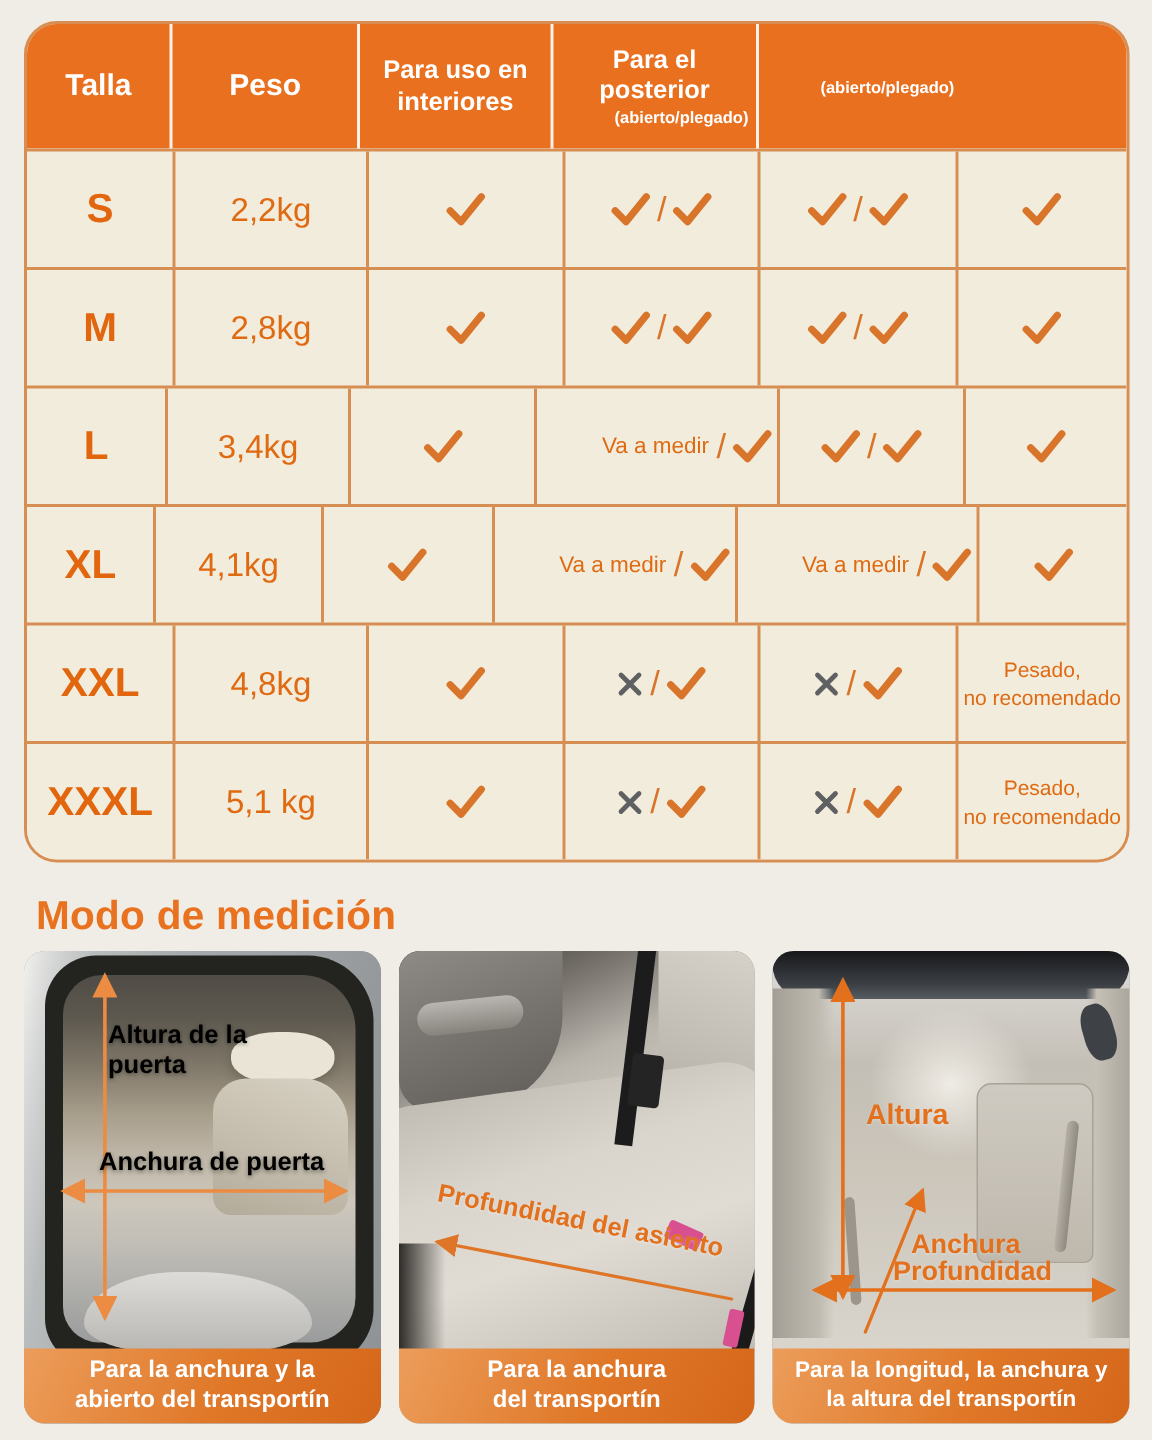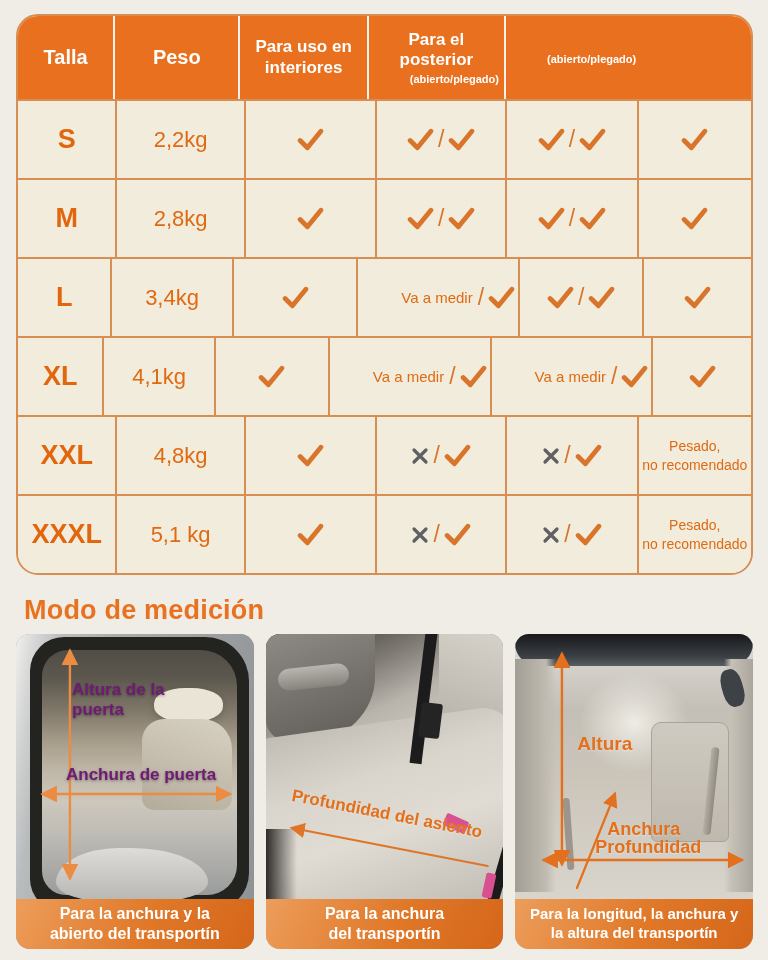--- a/index.html
+++ b/index.html
@@ -72,21 +72,21 @@
   .caption {
     position: absolute; left: 0; right: 0; bottom: 0; height: 50px;
     display: flex; flex-direction: column; align-items: center; justify-content: center;
     background: linear-gradient(115deg, #EC9D5B 0%, #E07828 55%, #D5661A 100%);
     color: #fff; font-weight: bold; font-size: 16px; line-height: 1.25; text-align: center;
     z-index: 6;
   }
   .photo:nth-child(3) .caption { font-size: 15px; justify-content: center; }
   .p-arrows { position: absolute; left: 0; top: 0; width: 100%; height: 265px; z-index: 4; }
   .p-label { position: absolute; z-index: 5; font-weight: bold; }
-  .white-label { color: #701a75; text-shadow: 0 1px 3px rgba(0,0,0,.4); line-height: 1.15; }
+  .white-label { color: #000000; text-shadow: 0 1px 3px rgba(0,0,0,.4); line-height: 1.15; }
   .orange-label { color: #E2701C; text-shadow: 0 1px 2px rgba(255,255,255,.35); }
   
   .p1-exterior { inset: 0; background: linear-gradient(100deg,#F2F1EE 0%,#D5D6D6 7%,#B9BCBD 16%,#A8ABAD 35%,#8E9294 100%); }
   .p1-seal { left: 6%; right: 2%; top: 1%; bottom: 12%; background: #23241F; border-radius: 34px 44px 38px 32px; }
   .p1-view {
     left: 11%; right: 7%; top: 5%; bottom: 17%;
     border-radius: 26px 36px 30px 24px;
     background: linear-gradient(180deg,#504C46 0%,#5E594F 12%,#837B6C 26%,#A89E8C 38%,#C0B8A9 50%,#CDC7BC 62%,#C0BDB6 74%,#ABABA8 88%,#9A9C9C 100%);
   }
   .p1-headrest { top: 17%; right: 13%; width: 29%; height: 11%; background: #E9E4D6; border-radius: 45%; box-shadow: 0 3px 7px rgba(60,50,30,.3); }

